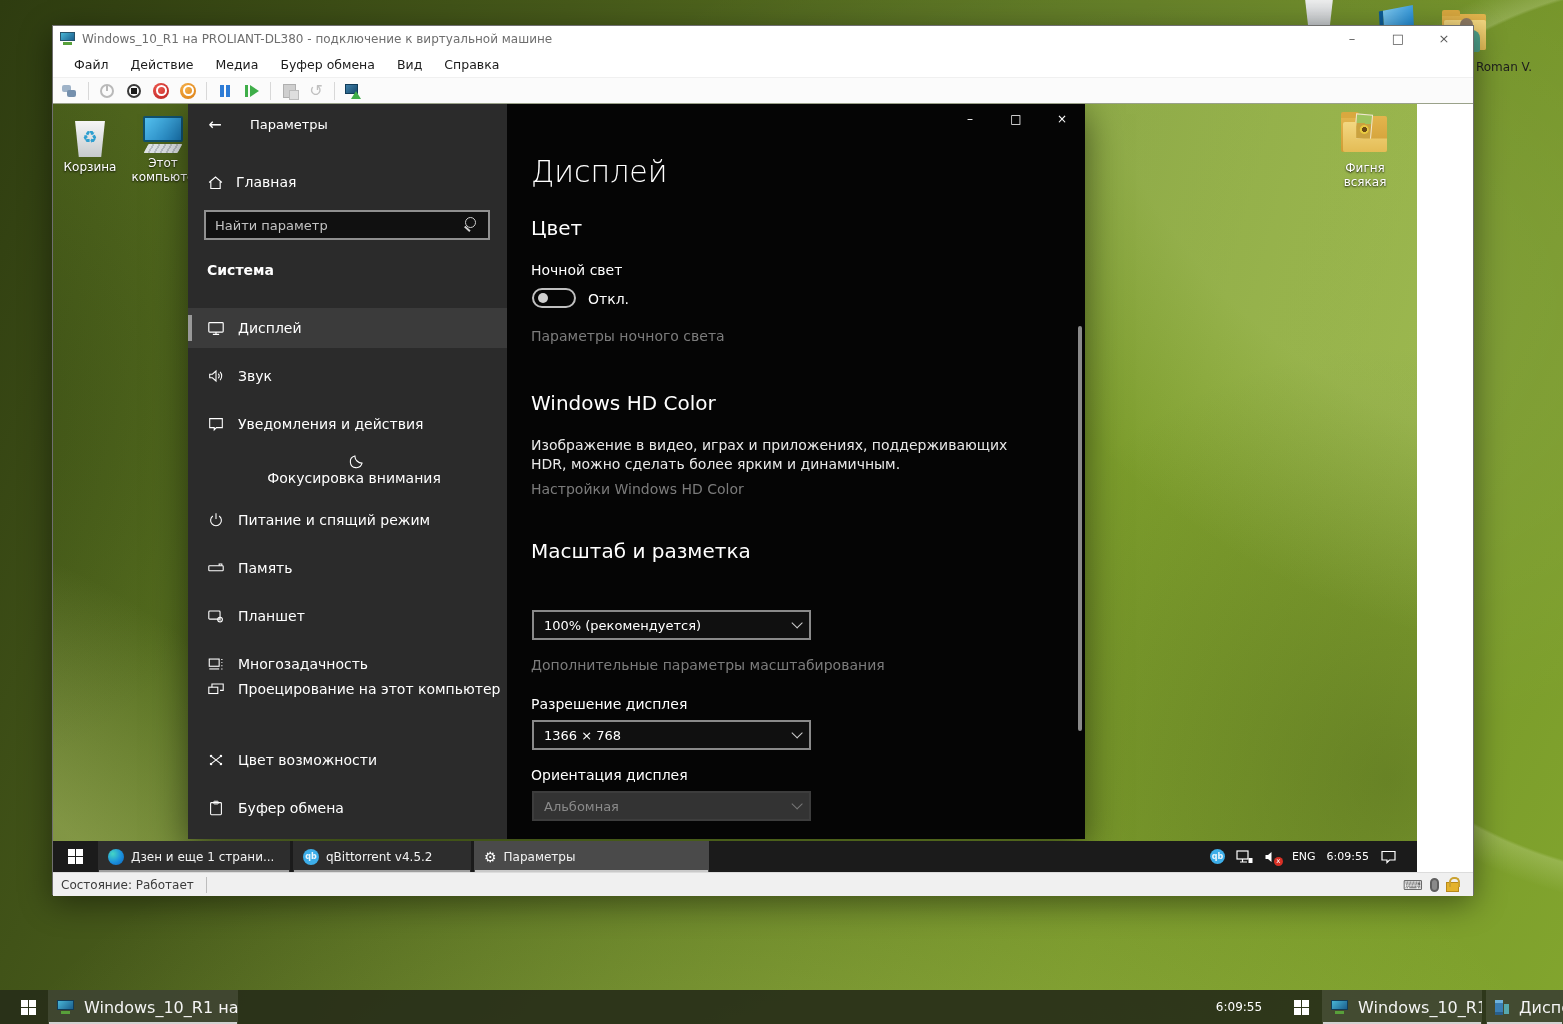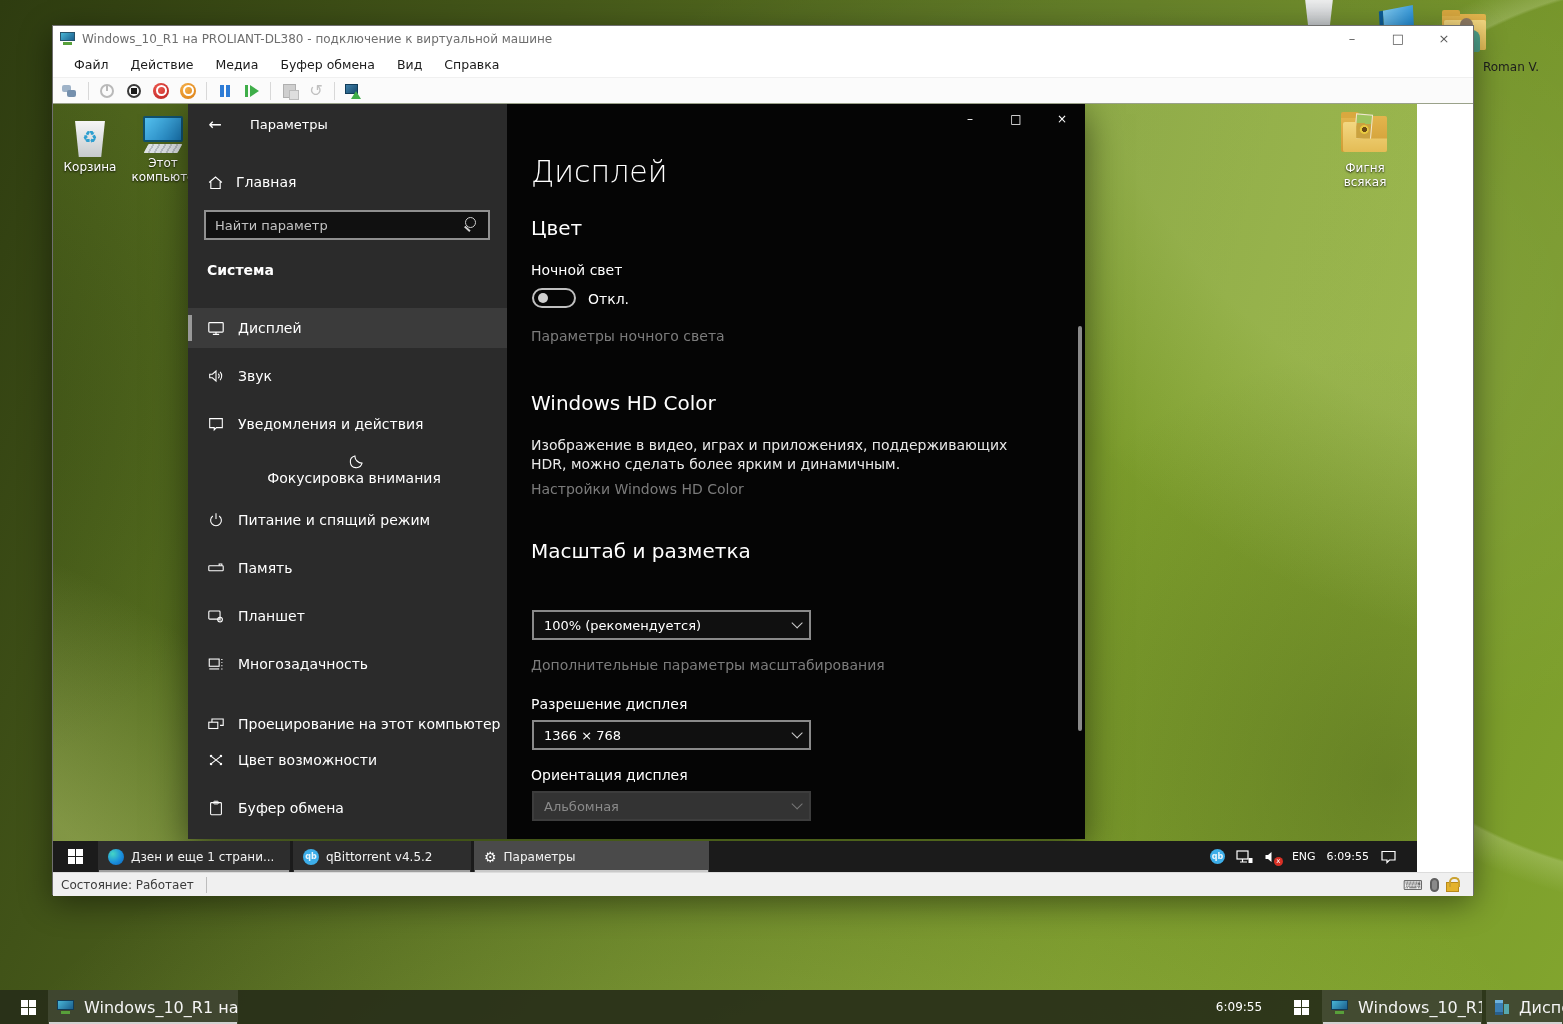--- a/index.html
+++ b/index.html
@@ -165,21 +165,21 @@
   </div>
   <div class="abs" style="left:1380px;top:8px;width:40px;">
     <div class="bluemon"></div>
   </div>
   <div class="abs" style="left:1442px;top:10px;width:50px;height:48px;">
     <div class="folder-back"></div>
     <div class="folder-front"></div>
     <div class="person-head"></div>
     <div class="person-body"></div>
   </div>
-  <div class="abs h-icon-label" style="left:1474px;top:60px;width:60px;margin-left:7px;">Roman V.</div>
+  <div class="abs h-icon-label" style="left:1474px;top:60px;width:60px;">Roman V.</div>
   <div class="abs h-icon-label" style="left:1417px;top:66px;">p</div>
 
   <div class="vm-window">
 
     <div class="vm-titlebar">
       <div class="vm-title-icon">
           <div class="scr"></div>
           <div class="base"></div>
         </div>
       <div class="vm-title-text">Windows_10_R1 на PROLIANT-DL380 - подключение к виртуальной машине</div>
@@ -331,21 +331,21 @@
             <span class="sb-lbl">Планшет</span>
           </div>
           <div class="sb-item" style="top:540px;">
             <svg width="18" height="18" viewBox="0 0 20 20">
                 <rect x="2.5" y="4.5" width="11" height="8" fill="none" stroke="#fff" stroke-width="1.2"></rect>
                 <path d="M2.5 15.5h11" stroke="#fff" stroke-width="1.2"></path>
                 <path d="M16.5 4.5v1M16.5 8v1M16.5 11.5v1M16.5 15v1" stroke="#fff" stroke-width="1.4"></path>
               </svg>
             <span class="sb-lbl">Многозадачность</span>
           </div>
-          <div class="sb-item" style="top:600px;">
+          <div class="sb-item" style="top:565px;">
             <svg width="18" height="18" viewBox="0 0 20 20">
                 <rect x="2" y="8" width="10" height="7" fill="none" stroke="#fff" stroke-width="1.2"></rect>
                 <path d="M5.5 8V4.5H18v7h-3.5" fill="none" stroke="#fff" stroke-width="1.2"></path>
               </svg>
             <span class="sb-lbl">Проецирование на этот компьютер</span>
           </div>
           <div class="sb-item" style="top:636px;">
             <svg width="18" height="18" viewBox="0 0 20 20">
                 <path d="M5.5 6.5l9 7M14.5 6.5l-9 7" stroke="#fff" stroke-width="1.2"></path>
                 <circle cx="4.5" cy="5.5" r="1.4" fill="#fff"></circle>

